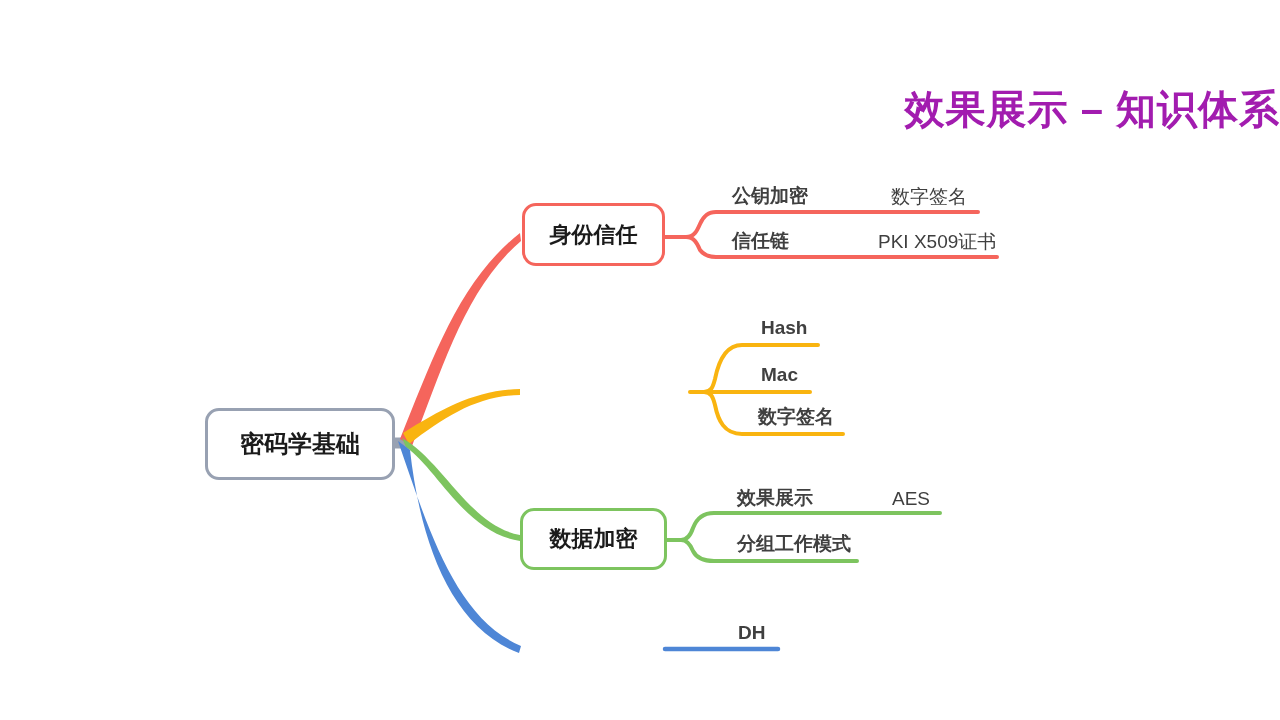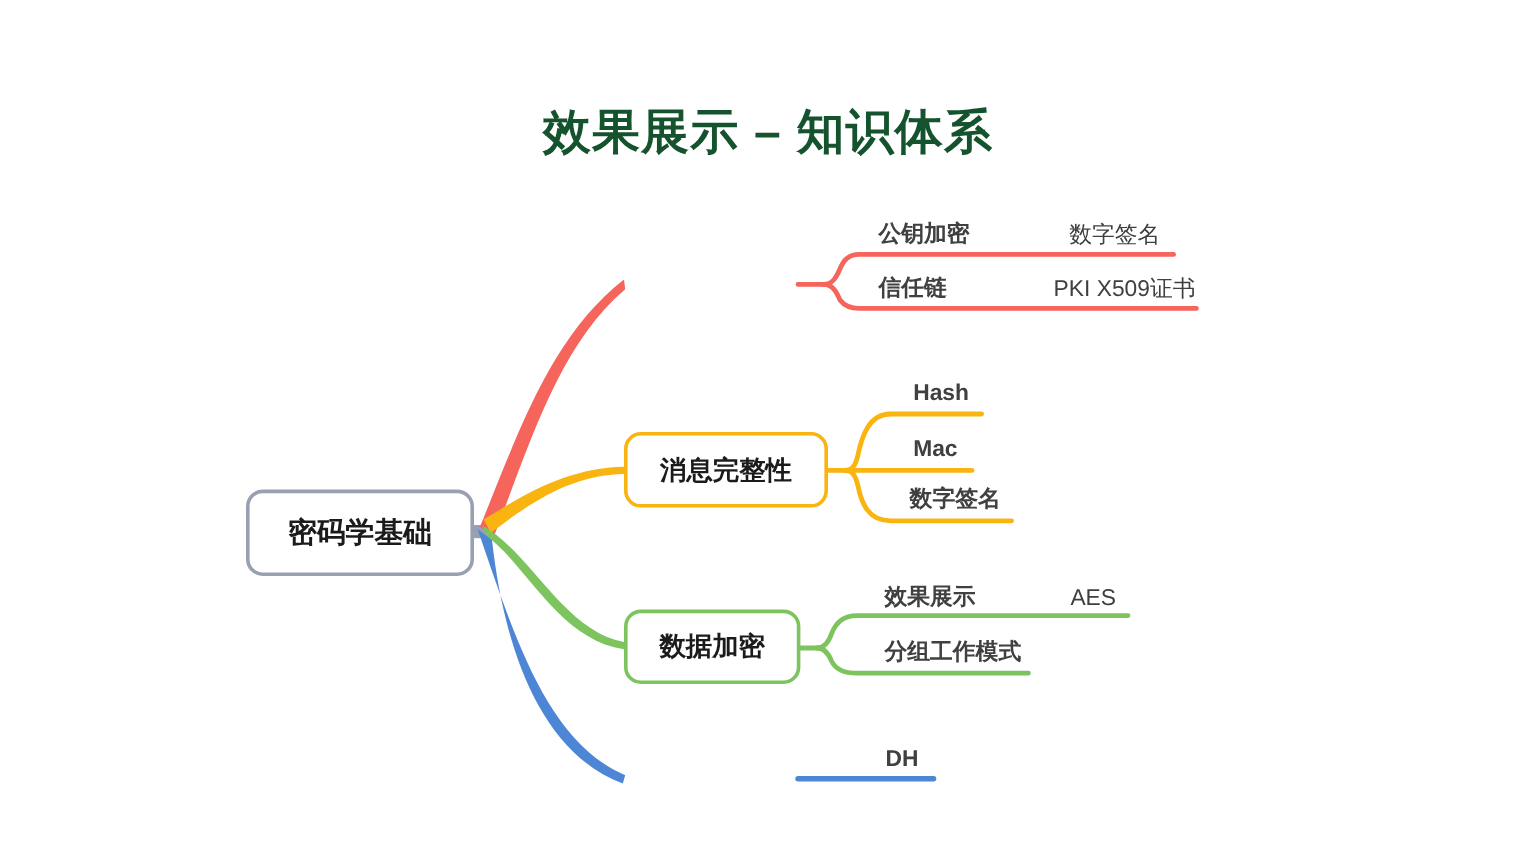--- a/index.html
+++ b/index.html
@@ -2,22 +2,22 @@
 <html><head>
 <meta charset="utf-8">
 <style>
   html,body{margin:0;padding:0;background:#ffffff;}
   .stage{
     position:relative;width:1280px;height:720px;overflow:hidden;background:#ffffff;
     font-family:"Liberation Sans","DejaVu Sans",sans-serif;
   }
   .title{
     position:absolute;left:0;right:0;top:82px;margin:0;
-    text-align:center;font-size:40px;font-weight:800;letter-spacing:1px;
-    color:#14532d;
+    text-align:right;font-size:40px;font-weight:800;letter-spacing:1px;
+    color:#a21caf;
   }
   svg.lines{position:absolute;left:0;top:0;width:1280px;height:720px;}
   .node{
     position:absolute;display:flex;align-items:center;justify-content:center;
     background:#ffffff;border-radius:14px;box-sizing:border-box;
     font-weight:bold;color:#1b1b1b;white-space:nowrap;
   }
   .node.root{left:205px;top:408px;width:190px;height:72px;border:3.5px solid #98a1b2;font-size:24px;}
   .node.b-red{left:522px;top:203px;width:143px;height:63px;border:3.5px solid #f5655c;font-size:22px;}
   .node.b-yellow{left:520px;top:360px;width:170px;height:63px;border:3.5px solid #f9b410;font-size:22px;}
@@ -59,21 +59,21 @@
     <g stroke="#7dc45f" stroke-width="4" fill="none" stroke-linecap="round">
       <path d="M 667 540 H 681"></path>
       <path d="M 681 540 C 688 540 691 534 693 528 C 696 520 702 513 714 513 H 940"></path>
       <path d="M 681 540 C 688 540 691 546 693 551 C 696 557 702 561 714 561 H 857"></path>
     </g>
 
     <path d="M 665 649 H 778" stroke="#4e86d6" stroke-width="4.5" fill="none" stroke-linecap="round"></path>
   </svg>
 
   <div class="node root">密码学基础</div>
-  <div class="node b-yellow">消息完整性</div>
+  <div class="node b-red">身份信任</div>
   <div class="node b-green">数据加密</div>
 
   <div class="lbl bold" style="left:732px;top:185px">公钥加密</div>
   <div class="lbl reg" style="left:891px;top:186px">数字签名</div>
   <div class="lbl bold" style="left:732px;top:230px">信任链</div>
   <div class="lbl reg" style="left:878px;top:231px">PKI X509证书</div>
 
   <div class="lbl bold" style="left:761px;top:317px">Hash</div>
   <div class="lbl bold" style="left:761px;top:364px">Mac</div>
   <div class="lbl bold" style="left:758px;top:406px">数字签名</div>

